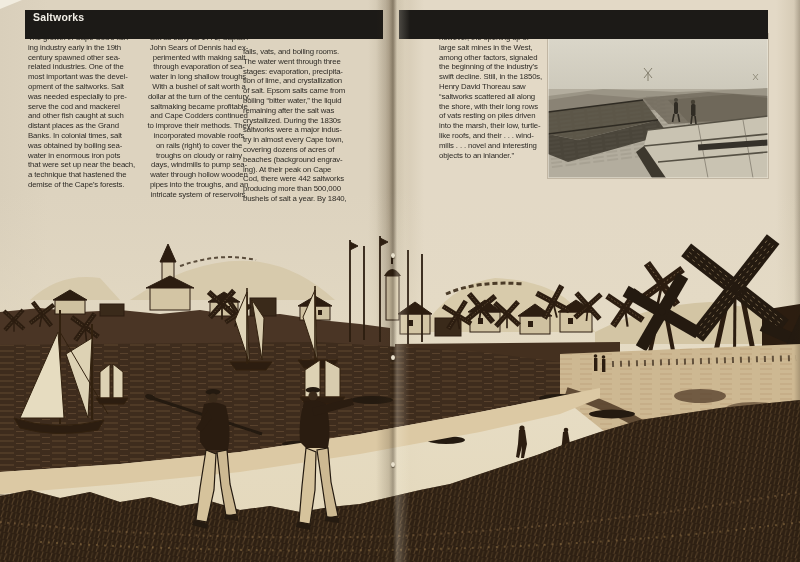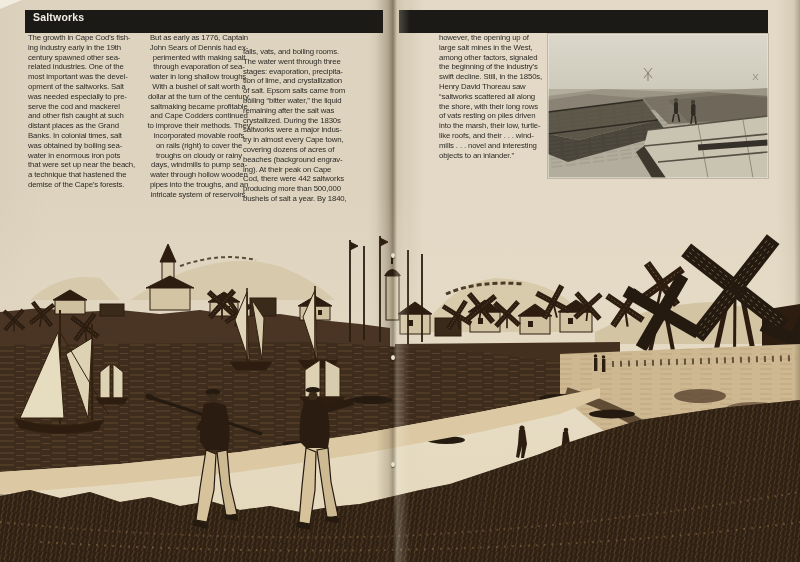--- a/index.html
+++ b/index.html
@@ -9,21 +9,21 @@
   }
   html,body{margin:0;padding:0;background:#b5ad9d;}
   .spread{
     position:relative;width:800px;height:562px;overflow:hidden;
     font-family:"Liberation Sans","DejaVu Sans",sans-serif;
     background:linear-gradient(90deg,#d9cfbb 0%,var(--page-left-bg) 6%,var(--page-left-bg) 46%,
       #cdc2ac 48.2%,#b9ac94 49.1%,#d6cbb5 50.6%,var(--page-right-bg) 53%,var(--page-right-bg) 97%,#d2c7b1 100%);
   }
   .corner-glint{position:absolute;top:0;left:0;width:0;height:0;z-index:8;
     border-top:9px solid #f1ecdf;border-right:22px solid transparent;}
-  .header-bar{position:absolute;top:10px;height:23px;background:var(--header-bar);z-index:6;}
+  .header-bar{position:absolute;top:10px;height:29px;background:var(--header-bar);z-index:6;}
   .header-bar.seg-left{left:25px;width:358px;}
   .header-bar.seg-right{left:399px;width:369px;}
   .header-title{color:var(--header-text);font-size:10.5px;font-weight:bold;line-height:15px;
     padding-left:8px;letter-spacing:.2px;display:block;}
   .col{position:absolute;top:33px;width:112px;color:var(--body-text);font-size:7.8px;
     line-height:9.8px;letter-spacing:-0.15px;white-space:pre;z-index:5;}
   .col.c1{left:28px;} .col.c2{left:143px;text-align:center;} .col.c3{left:243px;margin-top:14px;} .col.c4{left:428px;margin-left:11px;}
   .photo{position:absolute;left:548px;top:34px;width:220px;height:144px;margin:0;z-index:5;
     box-shadow:0 0 0 1px rgba(90,80,60,.25);}
   .photo svg{display:block;}

